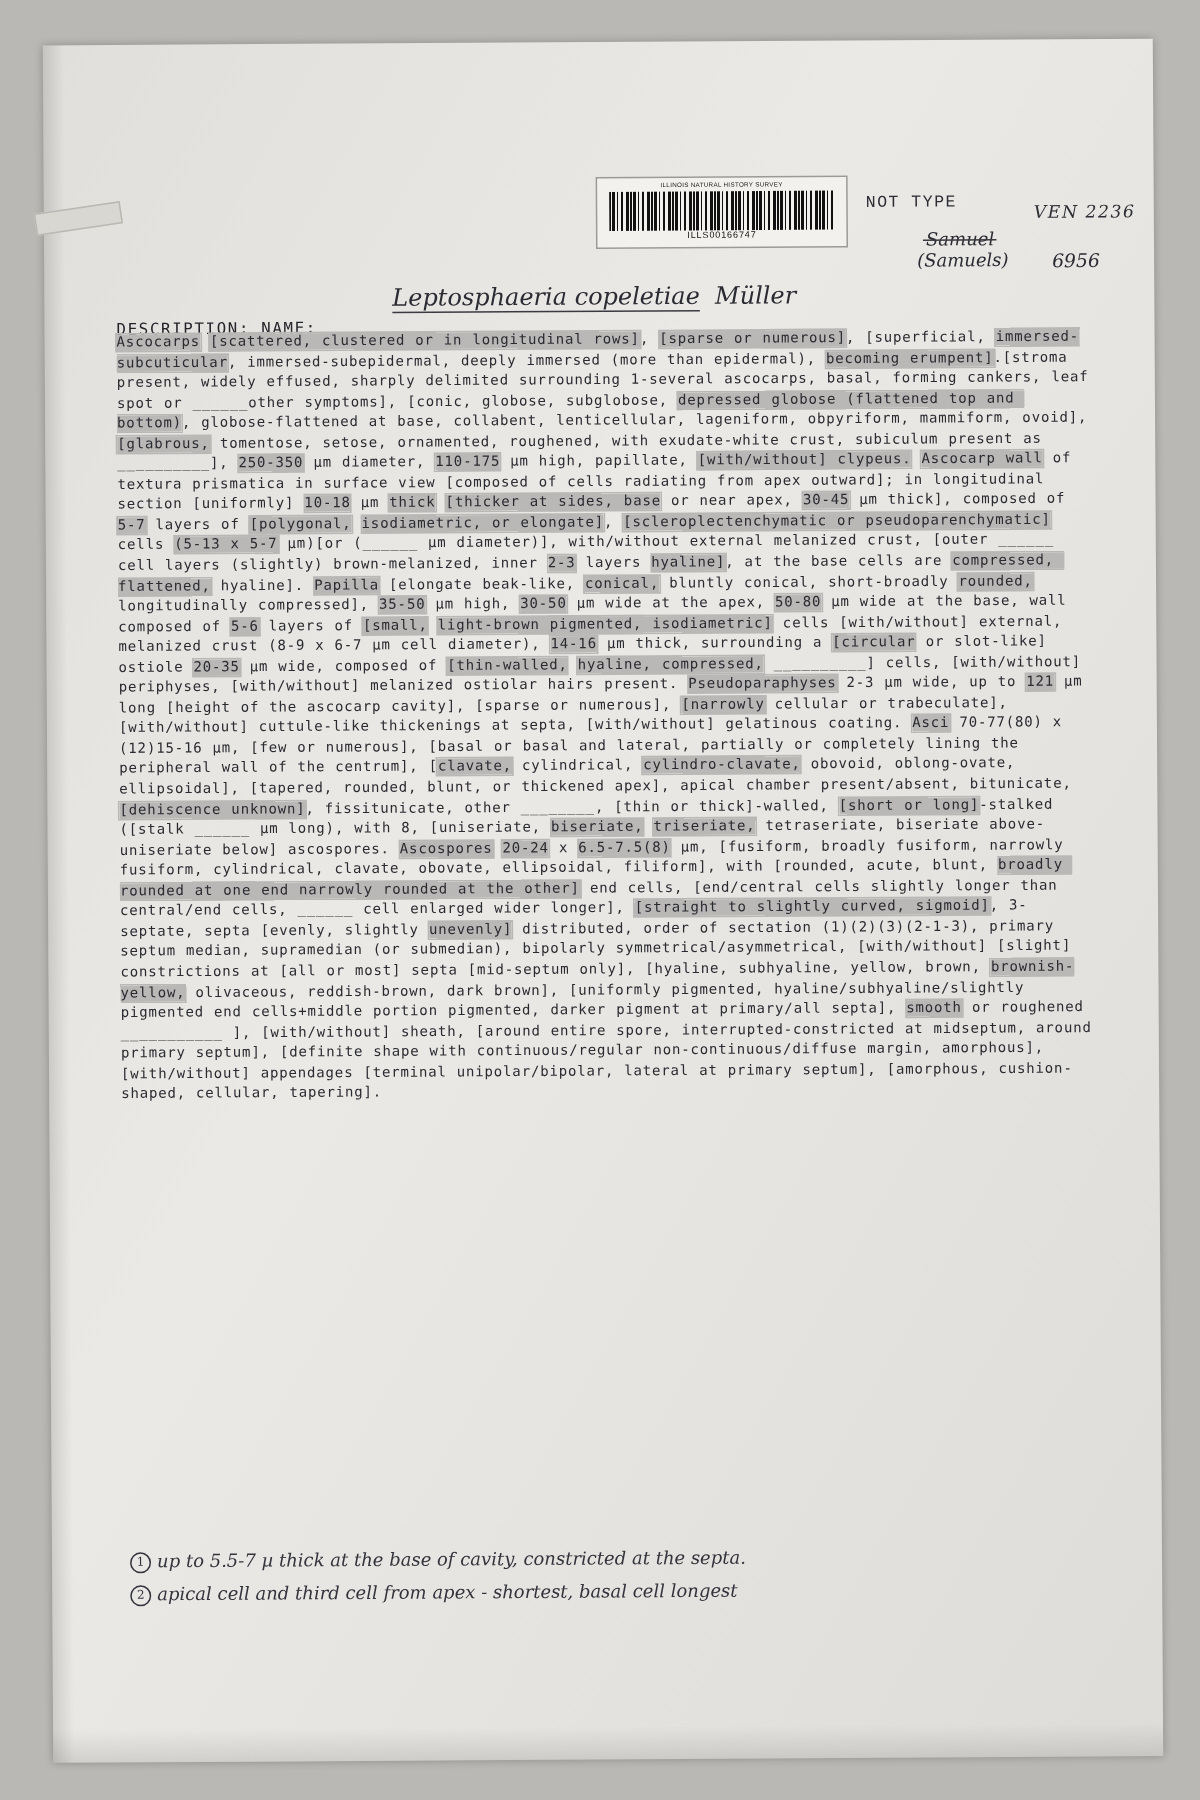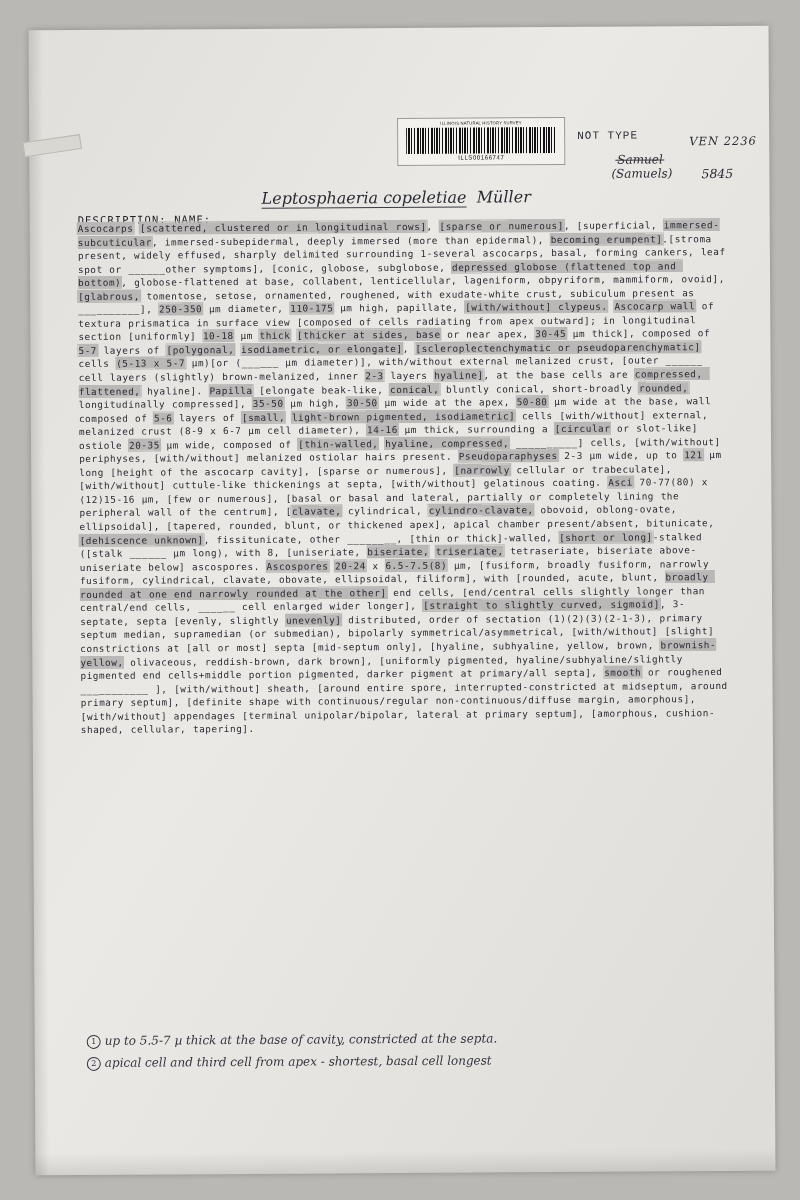--- a/index.html
+++ b/index.html
@@ -119,21 +119,21 @@
   <div class="barcode-label">
     <div class="barcode-title">ILLINOIS NATURAL HISTORY SURVEY</div>
     <div class="barcode-bars"></div>
     <div class="barcode-num">ILLS00166747</div>
   </div>
 
   <div class="nottype">NOT TYPE</div>
   <div class="accession hand">VEN 2236</div>
   <div class="samuels hand"><span class="strike">Samuel</span></div>
   <div class="samuels2 hand">(Samuels)</div>
-  <div class="code6956 hand">5845</div>
+  <div class="code6956 hand">6956</div>
 
   <div class="species hand">
     <u>Leptosphaeria copeletiae</u>&nbsp;&nbsp;<span>Müller</span>
   </div>
 
   <div class="desc-label">DESCRIPTION: NAME:</div>
 
   <div id="body"><span class="hl">Ascocarps</span> <span class="hl">[scattered, clustered or in longitudinal rows]</span>, <span class="hl">[sparse or <span class="hl">numerous]</span></span>, [superficial, <span class="hl">immersed-subcuticular</span>, immersed-subepidermal, deeply immersed (more than epidermal), <span class="hl">becoming erumpent]</span>.[stroma present, widely effused, sharply delimited surrounding 1-several ascocarps, basal, forming cankers, leaf spot or ______other symptoms], [conic, globose, subglobose, <span class="hl">depressed globose (flattened top and bottom)</span>, globose-flattened at base, collabent, lenticellular, lageniform, obpyriform, mammiform, ovoid], <span class="hl">[glabrous,</span> tomentose, setose, ornamented, roughened, with exudate-white crust, subiculum present as __________], <span class="hl">250-<span class="hl">3</span>50</span> µm diameter, <span class="hl">110-175</span> µm high, papillate, <span class="hl"><span class="hl">[with/without]</span> clypeus.</span> <span class="hl">Ascocarp wall</span> of textura prismatica in surface view [composed of cells radiating from apex outward]; in longitudinal section [uniformly] <span class="hl">10-18</span> µm <span class="hl">thick</span> <span class="hl">[thicker at sides, base</span> or near apex, <span class="hl">30-45</span> µm thick], composed of <span class="hl">5-7</span> layers of <span class="hl">[polygonal,</span> <span class="hl">isodiametric, or elongate]</span>, <span class="hl">[scleroplectenchymatic or pseudoparenchymatic]</span> cells <span class="hl">(5-13 x 5-7</span> µm)[or (______ µm diameter)], with/without external melanized crust, [outer ______ cell layers (slightly) brown-melanized, inner <span class="hl">2-3</span> layers <span class="hl">hyaline]</span>, at the base cells are <span class="hl">compressed, flattened,</span> hyaline]. <span class="hl">Papilla</span> [elongate beak-like, <span class="hl">conical,</span> bluntly conical, short-broadly <span class="hl">rounded,</span> longitudinally compressed], <span class="hl">35-50</span> µm high, <span class="hl">30-50</span> µm wide at the apex, <span class="hl">50-80</span> µm wide at the base, wall composed of <span class="hl">5-6</span> layers of <span class="hl">[small,</span> <span class="hl">light-brown <span class="hl">pigmented,</span> isodiametric]</span> cells [with/without] external, melanized crust (8-9 x 6-7 µm cell diameter), <span class="hl">14-16</span> µm thick, surrounding a <span class="hl">[circular</span> or slot-like] ostiole <span class="hl">20-35</span> µm wide, composed of <span class="hl">[thin-walled,</span> <span class="hl">hyaline, compressed,</span> __________] cells, [with/without] periphyses, [with/without] melanized ostiolar hairs present. <span class="hl">Pseudoparaphyses</span> 2-3 µm wide, up to <span class="hl">121</span> µm long [height of the ascocarp cavity], [sparse or numerous], <span class="hl">[narrowly</span> cellular or trabeculate], [with/without] cuttule-like thickenings at septa, [with/without] gelatinous coating. <span class="hl">Asci</span> 70-77(80) x (12)15-16 µm, [few or numerous], [basal or basal and lateral, partially or completely lining the peripheral wall of the centrum], [<span class="hl">clavate,</span> cylindrical, <span class="hl">cylindro-clavate,</span> obovoid, oblong-ovate, ellipsoidal], [tapered, rounded, blunt, or thickened apex], apical chamber present/absent, bitunicate, <span class="hl">[dehiscence unknown]</span>, fissitunicate, other ________, [thin or thick]-walled, <span class="hl">[short or long]</span>-stalked ([stalk ______ µm long), with 8, [uniseriate, <span class="hl">biseriate,</span> <span class="hl">triseriate,</span> tetraseriate, biseriate above-uniseriate below] ascospores. <span class="hl">Ascospores</span> <span class="hl">20-24</span> x <span class="hl">6.5-7.5(8)</span> µm, [fusiform, broadly fusiform, narrowly fusiform, cylindrical, clavate, obovate, ellipsoidal, filiform], with [rounded, acute, blunt, <span class="hl">broadly rounded at one end narrowly rounded at the other]</span> end cells, [end/central cells slightly longer than central/end cells, ______ cell enlarged wider longer], <span class="hl">[straight to slightly curved, sigmoid]</span>, 3-septate, septa [evenly, slightly <span class="hl">unevenly]</span> distributed, order of sectation (1)(2)(3)(2-1-3), primary septum median, supramedian (or submedian), bipolarly symmetrical/asymmetrical, [with/without] [slight] constrictions at [all or most] septa [mid-septum only], [hyaline, subhyaline, yellow, brown, <span class="hl">brownish-yellow,</span> olivaceous, reddish-brown, dark brown], [uniformly pigmented, hyaline/subhyaline/slightly pigmented end cells+middle portion pigmented, darker pigment at primary/all septa], <span class="hl">smooth</span> or roughened ___________ ], [with/without] sheath, [around entire spore, interrupted-constricted at midseptum, around primary septum], [definite shape with continuous/regular non-continuous/diffuse margin, amorphous], [with/without] appendages [terminal unipolar/bipolar, lateral at primary septum], [amorphous, cushion-shaped, cellular, tapering].</div>
 
   <div class="footnotes">

